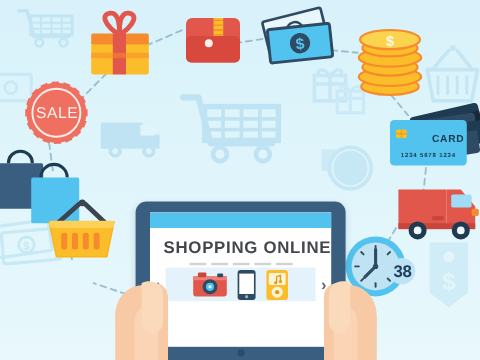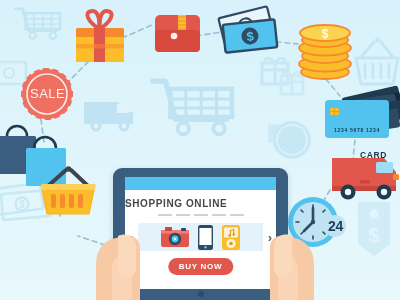--- a/index.html
+++ b/index.html
@@ -77,24 +77,24 @@
     width:151px; height:112px;
     background:#ffffff;
     overflow:hidden;
   }
   #screen-topbar {
     height:13px;
     background:#52c3ee;
     width:100%;
   }
   #screen-title {
-    text-align:left;
+    text-align:right;
     margin-top:8px;
     color:#44474b;
-    font-size:10px;
+    font-size:14px;
     font-weight:bold;
     letter-spacing:.6px;
   }
   #screen-rule {
     display:flex;
     justify-content:center;
     gap:4px;
     margin-top:5px;
   }
   #screen-rule span {
@@ -378,23 +378,23 @@
           <rect x="-26" y="-3" width="52" height="6" transform="rotate(110)"></rect>
           <rect x="-26" y="-3" width="52" height="6" transform="rotate(132)"></rect>
           <rect x="-26" y="-3" width="52" height="6" transform="rotate(154)"></rect>
         </g>
       </g>
       <circle cx="47" cy="94" r="20" fill="none" stroke="#fdece8" stroke-width="1.6"></circle>
     </g>
 
   </svg>
   <span class="sale-badge-text" style="left:30px; top:87px;">SALE</span>
-  <span class="card-label" style="left:360px; top:110px;margin-top:40px;">CARD</span>
+  <span class="card-label" style="left:360px; top:110px;">CARD</span>
   <span class="card-digits" style="left:334px; top:127px;">1234  5678  1234</span>
-  <span class="clock24" style="left:328px; top:218px;">24</span>
+  <span class="clock24" style="left:328px; top:218px;">38</span>
 
   <div id="tablet">
     <div id="tablet-screen">
       <div id="screen-topbar"></div>
       <div id="screen-title">SHOPPING ONLINE</div>
       <div id="screen-rule">
         <span></span>
         <span></span>
         <span></span>
         <span></span>
@@ -428,21 +428,20 @@
           <rect x="0" y="0" width="18" height="25" rx="2.5" fill="#fcbd2a"></rect>
           <rect x="2" y="2.5" width="14" height="10" rx="1.2" fill="#fdf3d8"></rect>
           <path d="M8.5 5.5 v5 M8.5 5.5 l3.2 -1 v5" stroke="#e09b14" stroke-width="1.2" fill="none"></path>
           <circle cx="7.7" cy="10.6" r="1.3" fill="#e09b14"></circle>
           <circle cx="11.7" cy="9.6" r="1.3" fill="#e09b14"></circle>
           <circle cx="9" cy="18.5" r="4.6" fill="#fdf3d8"></circle>
           <circle cx="9" cy="18.5" r="1.8" fill="#e09b14"></circle>
         </svg>
       </div>
 
-      <button id="buy-now">BUY NOW</button>
     </div>
     <div id="tablet-home"></div>
   </div>
 
   <svg id="hand-left" style="left:88px; top:206px;" width="70" height="96" viewBox="0 0 70 96">
     <path d="M8 96 L8 58 C8 44, 16 34, 28 32 L38 30 C46 29, 52 34, 52 42 L52 96 Z" fill="#f7c9a4"></path>
     <path d="M30 30 C38 26, 48 30, 48 40 L48 62 C48 70, 40 74, 34 70 L30 64 Z" fill="#fbd9bb"></path>
     <path d="M24 96 L24 62 C24 54, 30 48, 38 48 L44 48 L44 96 Z" fill="#fbd9bb" opacity=".7"></path>
   </svg>
 

